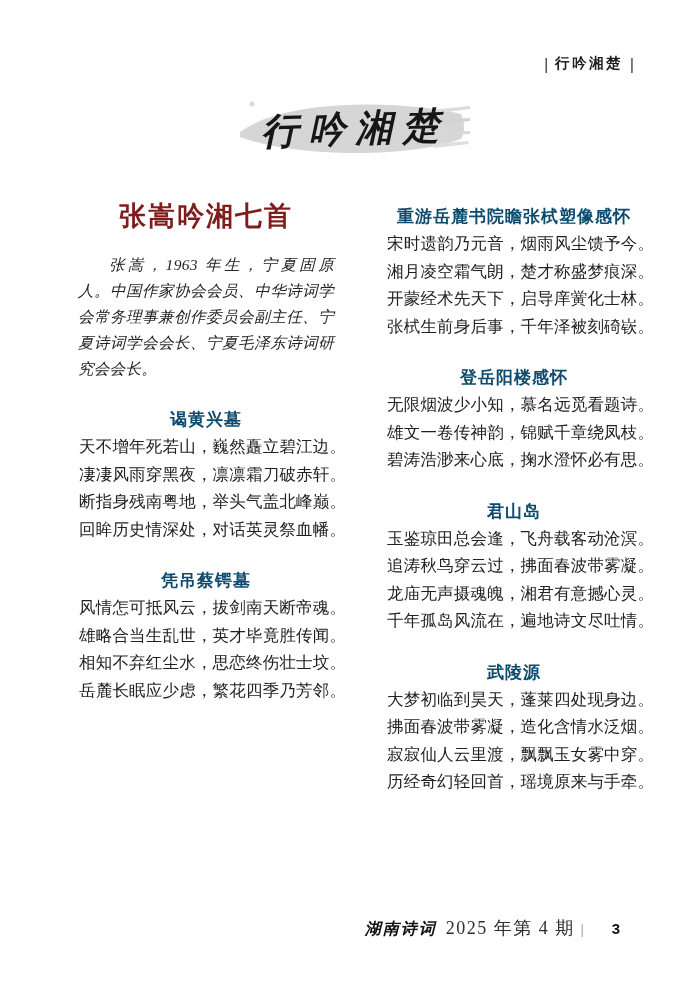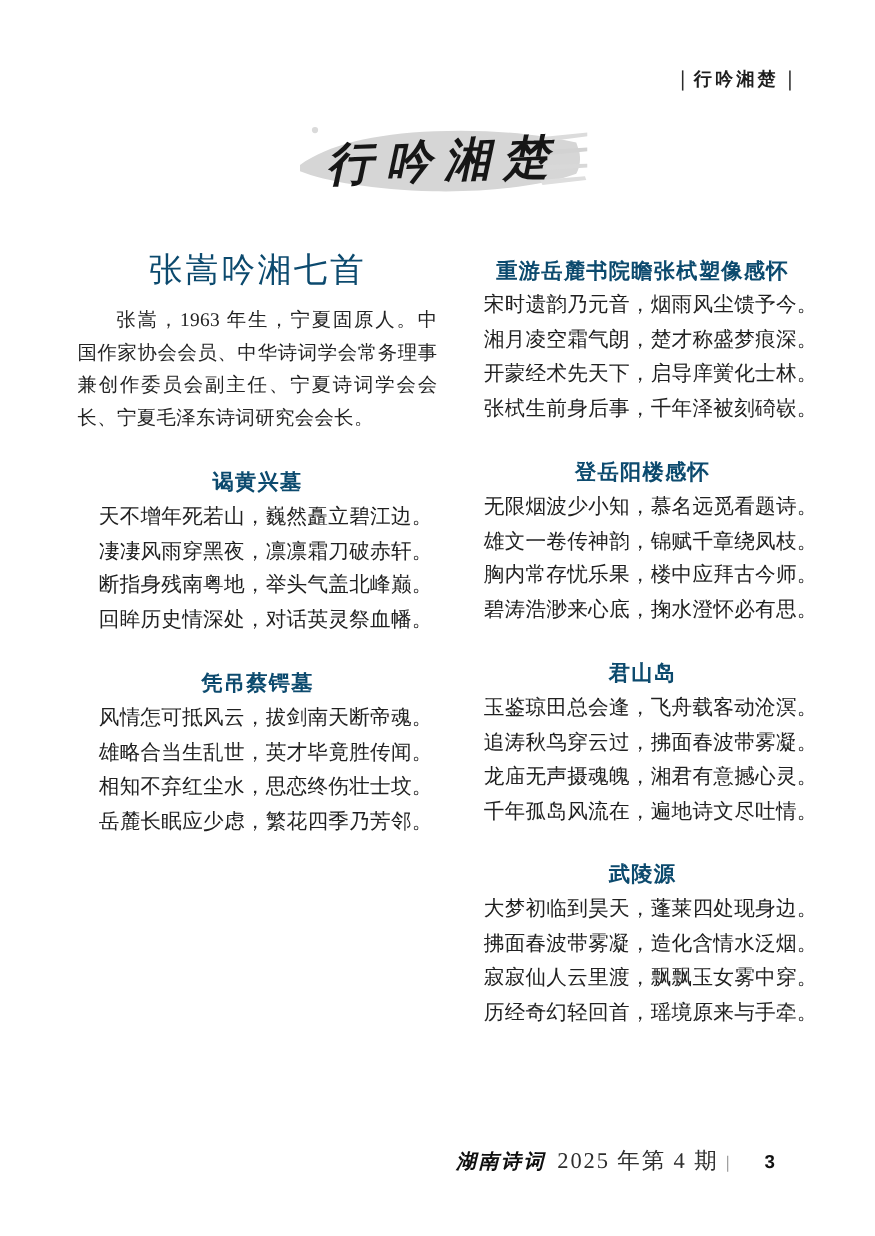--- a/index.html
+++ b/index.html
@@ -62,30 +62,31 @@
   }
 
   
   .col { position: absolute; width: 288px; }
   .col-left  { left: 62px;  top: 196px; }
   .col-right { left: 370px; top: 203px; }
 
   .main-title {
     margin: 0 0 8px 0;
     font-size: 27px;
-    font-weight: normal;
+    font-weight: bold;
     line-height: 40px;
     text-align: center;
     letter-spacing: 2px;
-    color: #0c4a6e;
+    color: #7f1d1d;
   }
   .bio {
-    margin: 0;
+    margin: 16px;
     font-size: 15.5px;
     line-height: 26px;
+    font-style: italic;
     text-align: justify;
     text-indent: 2em;
     letter-spacing: 0.3px;
     color: #242424;
   }
 
   .poem { margin-top: 24px; }
   .col-right .poems .poem:first-child { margin-top: 0; }
   .poem-title {
     font-size: 17px;
@@ -192,21 +193,20 @@
           <div class="poem-title">重游岳麓书院瞻张栻塑像感怀</div>
           <div class="poem-line">宋时遗韵乃元音，烟雨风尘馈予今。</div>
           <div class="poem-line">湘月凌空霜气朗，楚才称盛梦痕深。</div>
           <div class="poem-line">开蒙经术先天下，启导庠黉化士林。</div>
           <div class="poem-line">张栻生前身后事，千年泽被刻碕嵚。</div>
         </div>
         <div class="poem">
           <div class="poem-title">登岳阳楼感怀</div>
           <div class="poem-line">无限烟波少小知，慕名远觅看题诗。</div>
           <div class="poem-line">雄文一卷传神韵，锦赋千章绕凤枝。</div>
-          <div class="poem-line">胸内常存忧乐果，楼中应拜古今师。</div>
           <div class="poem-line">碧涛浩渺来心底，掬水澄怀必有思。</div>
         </div>
         <div class="poem">
           <div class="poem-title">君山岛</div>
           <div class="poem-line">玉鉴琼田总会逢，飞舟载客动沧溟。</div>
           <div class="poem-line">追涛秋鸟穿云过，拂面春波带雾凝。</div>
           <div class="poem-line">龙庙无声摄魂魄，湘君有意撼心灵。</div>
           <div class="poem-line">千年孤岛风流在，遍地诗文尽吐情。</div>
         </div>
         <div class="poem">

